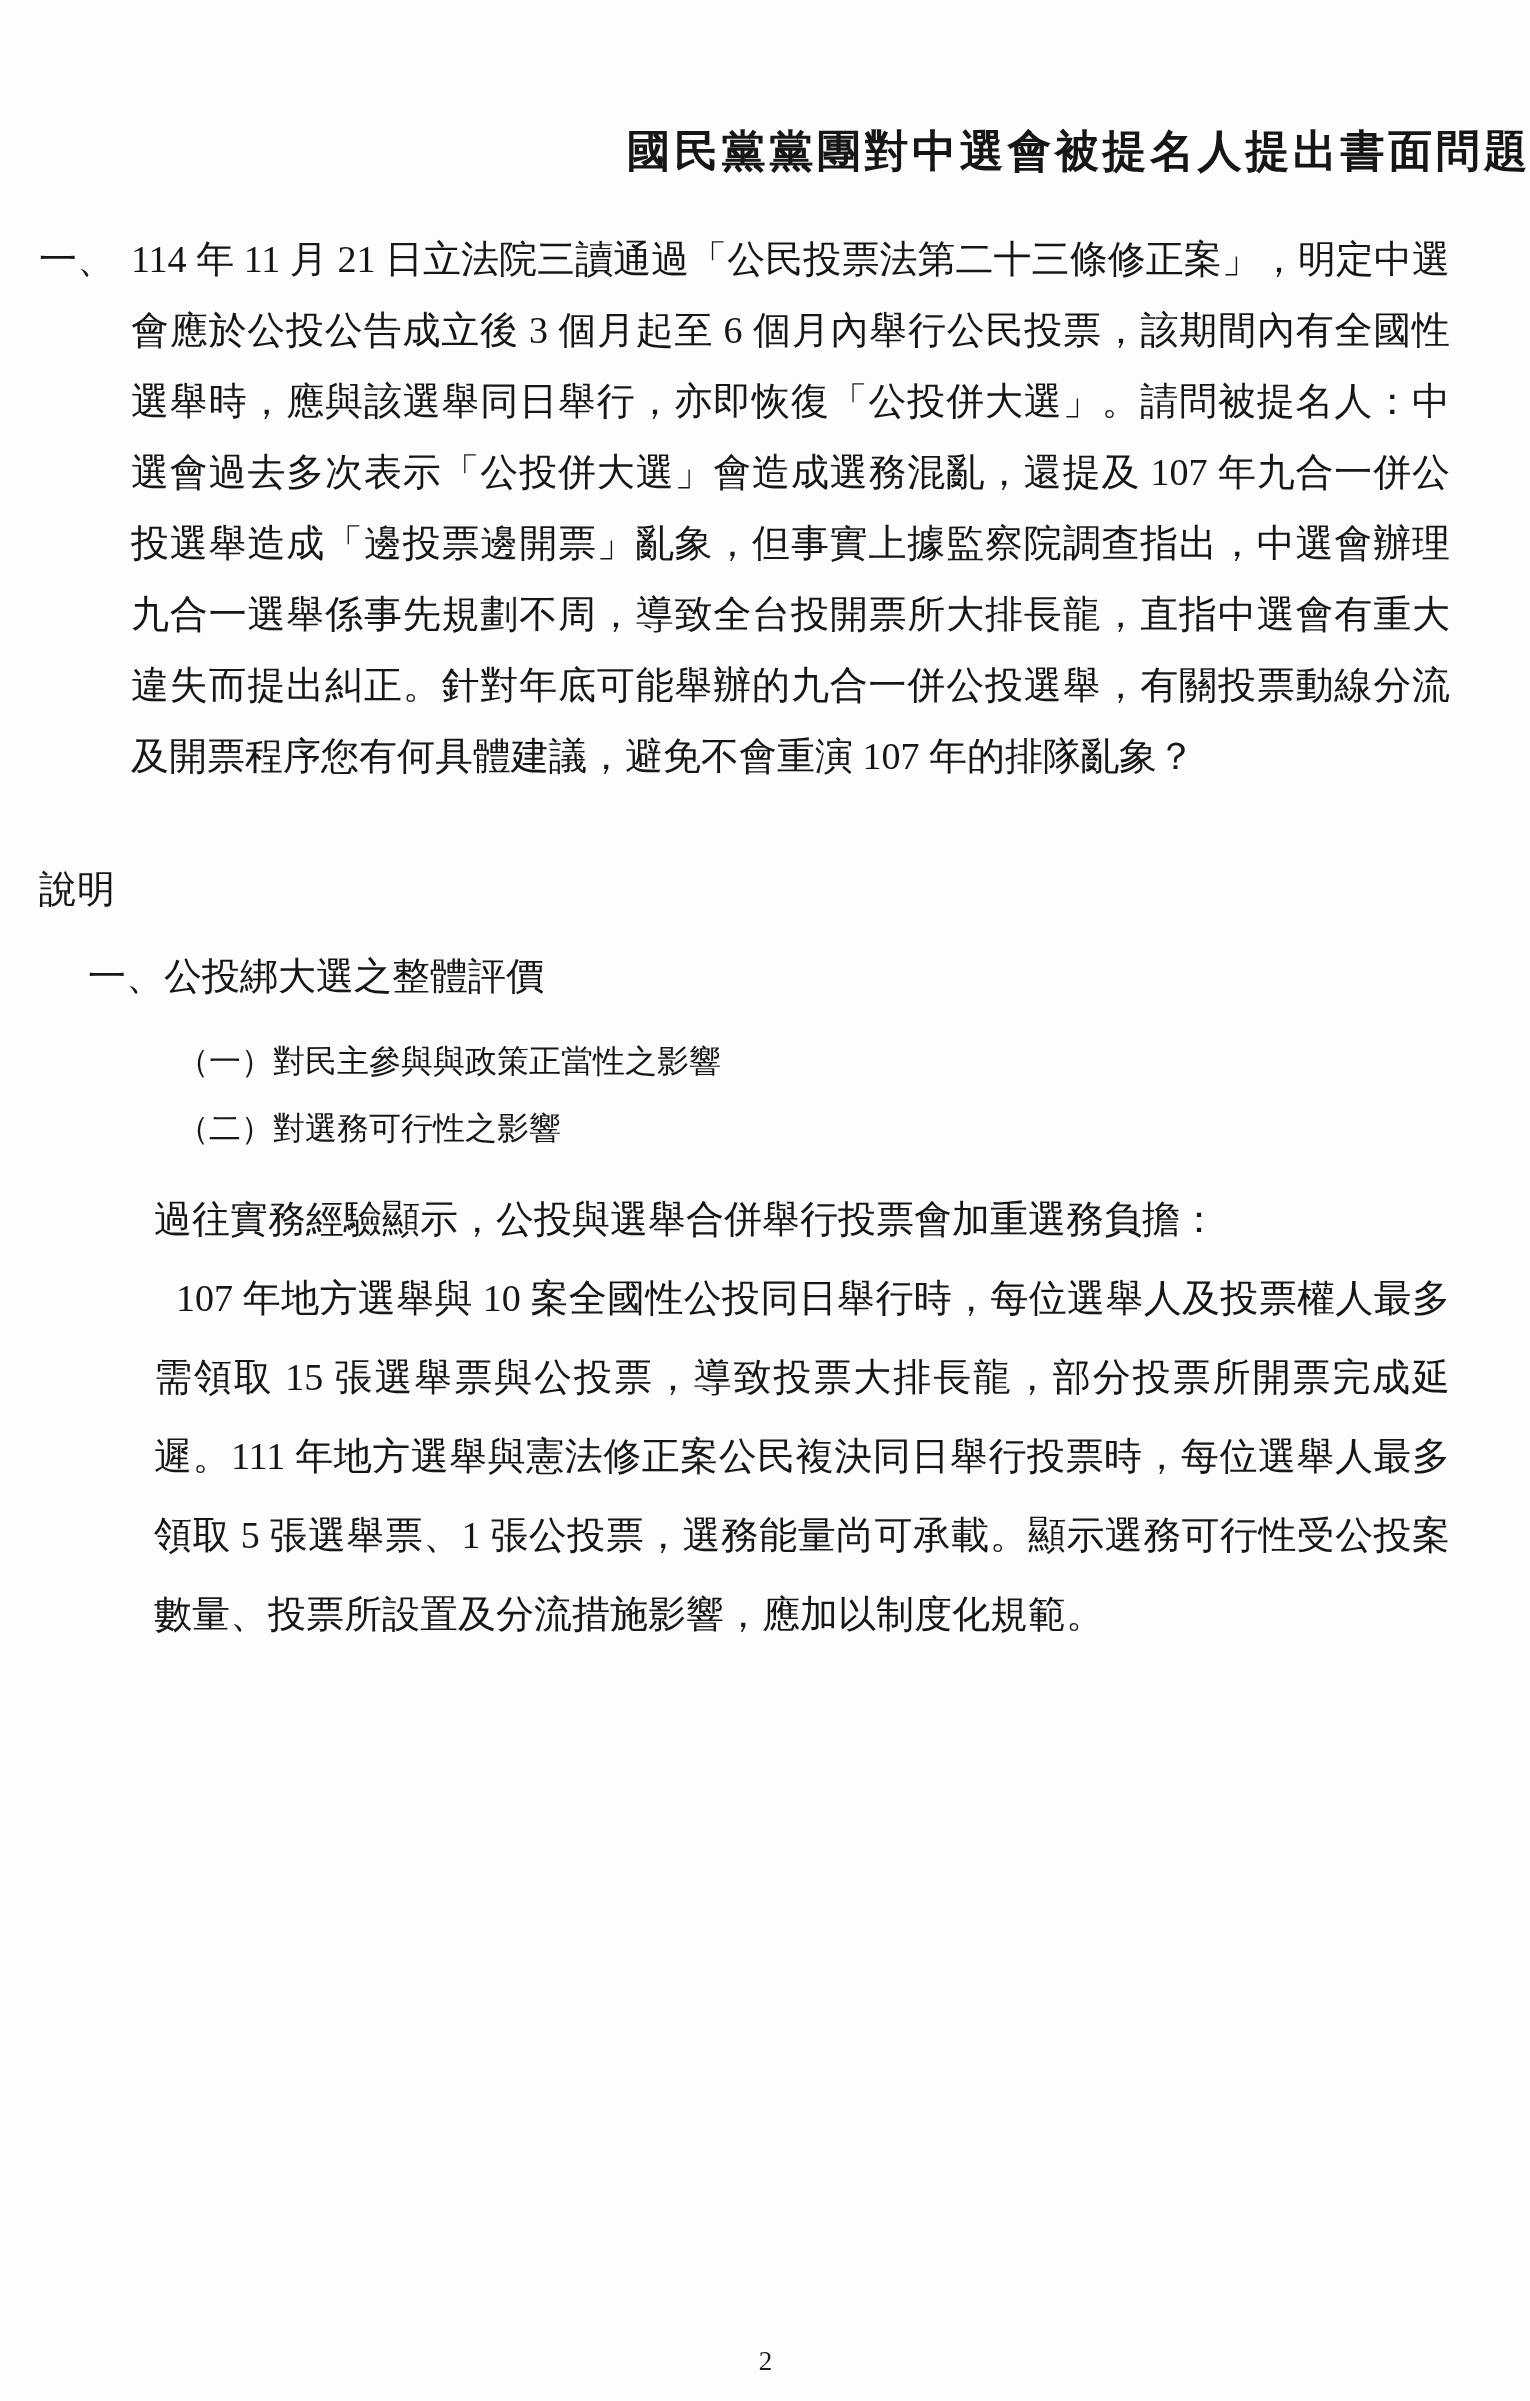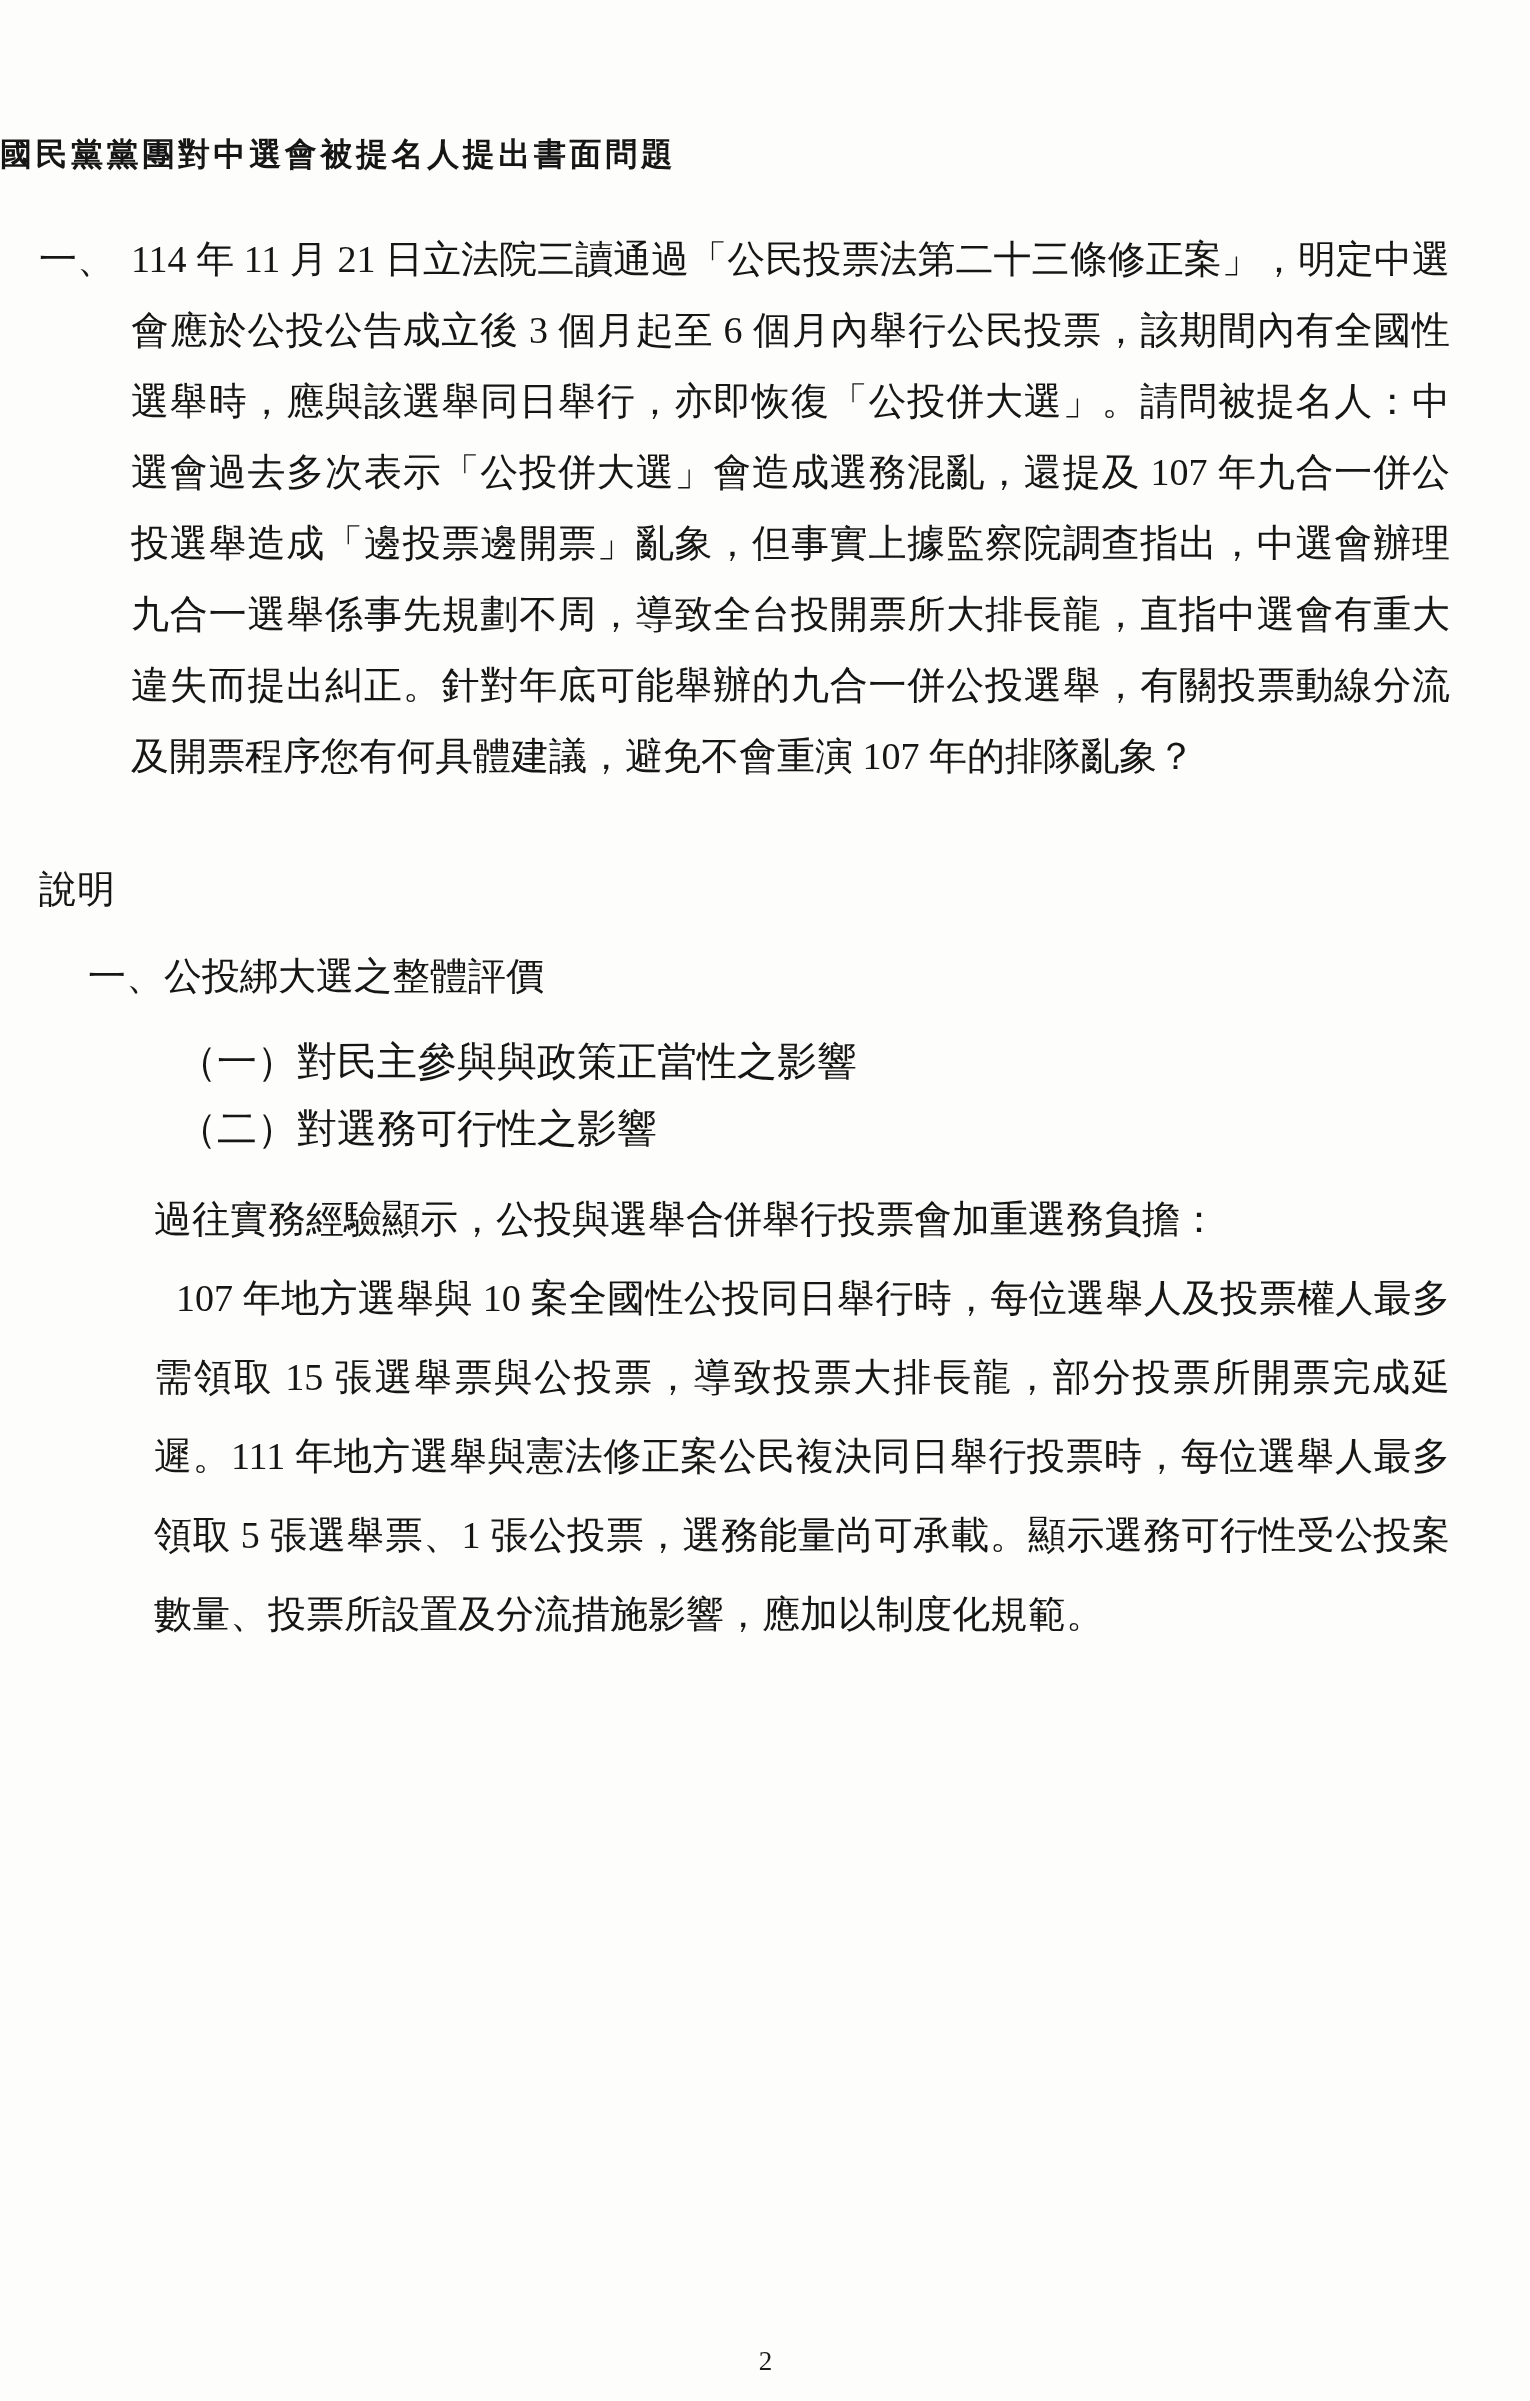--- a/index.html
+++ b/index.html
@@ -10,25 +10,26 @@
   }
   .page {
     position: relative;
     width: 1531px;
     height: 2401px;
     background: #fdfdfb;
     padding-top: 127px;
     overflow: hidden;
   }
   .doc-title {
-    text-align: left;
-    font-size: 32px;
+    text-align: right;
+    font-size: 44px;
     font-weight: bold;
     letter-spacing: 3.6px;
     line-height: 55px;
+    font-family: Liberation Mono, monospace;
   }
   .question {
     display: flex;
     margin: 42px 81px 0 39px;
     font-size: 38px;
     line-height: 71px;
   }
   .q-marker {
     flex: 0 0 92px;
     white-space: nowrap;
@@ -43,21 +44,21 @@
     font-size: 38px;
     line-height: 55px;
   }
   .sec-heading {
     margin: 31.5px 0 0 88px;
     font-size: 38px;
     line-height: 55px;
   }
   .sub-heading {
     margin: 30px 0 0 177px;
-    font-size: 40px;
+    font-size: 32px;
     line-height: 55px;
   }
   .sub-heading.second {
     margin-top: 12px;
   }
   .body-para {
     margin: 22px 81px 0 154px;
     font-size: 38px;
     line-height: 79px;
     text-align: justify;

